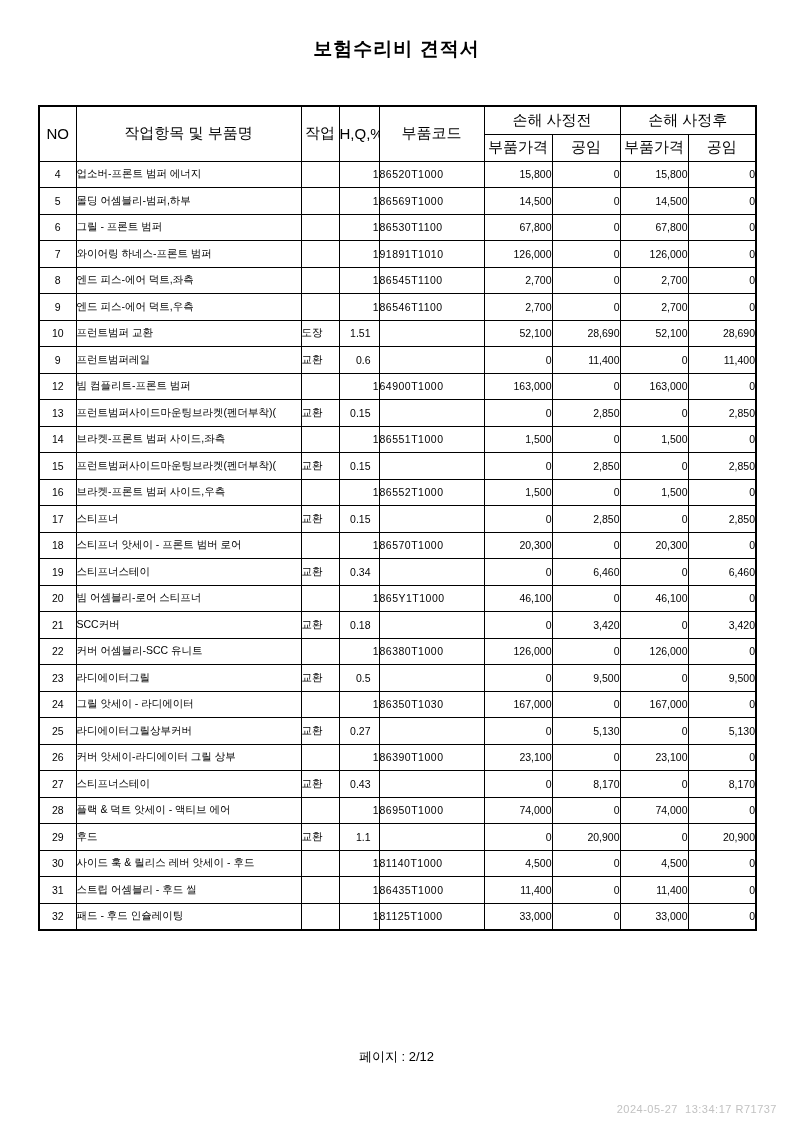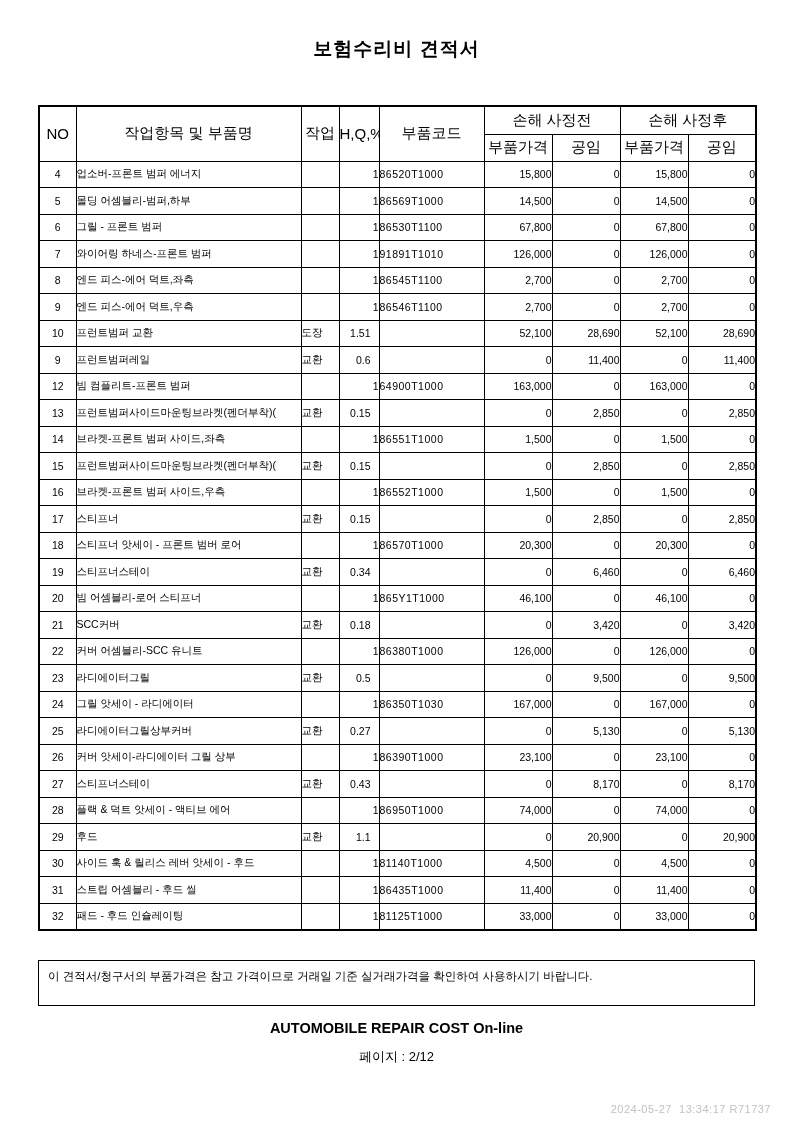--- a/index.html
+++ b/index.html
@@ -38,21 +38,21 @@
   }
   .brand {
     position:absolute; top:1020px; left:0; width:100%;
     text-align:center; font-weight:bold; font-size:14.5px;
   }
   .pageno {
     position:absolute; top:1048px; left:0; width:100%;
     text-align:center; font-size:13px;
   }
   .stamp {
-    position:absolute; top:1103px; right:22px;
+    position:absolute; top:1103px; right:16px;
     font-size:11px; color:#c2c2c2; white-space:pre; letter-spacing:0.5px;
   }
 </style>
 </head>
 <body>
 
 <div class="page">
 
   <h1 class="title">보험수리비 견적서</h1>
 
@@ -401,21 +401,17 @@
     <td class="c-hq">1</td>
     <td class="c-code">81125T1000</td>
     <td class="c-num">33,000</td>
     <td class="c-num">0</td>
     <td class="c-num">33,000</td>
     <td class="c-num">0</td>
   </tr>
       </tbody>
   </table>
 
-  <div class="note">
-    <span>이 견적서/청구서의 부품가격은 참고 가격이므로 거래일 기준 실거래가격을 확인하여 사용하시기 바랍니다.</span>
-  </div>
-
-  <div class="brand">AUTOMOBILE REPAIR COST On-line</div>
+
   <div class="pageno">페이지 : 2/12</div>
   <div class="stamp">2024-05-27  13:34:17 R71737</div>
 
 </div>
 
 </body></html>

